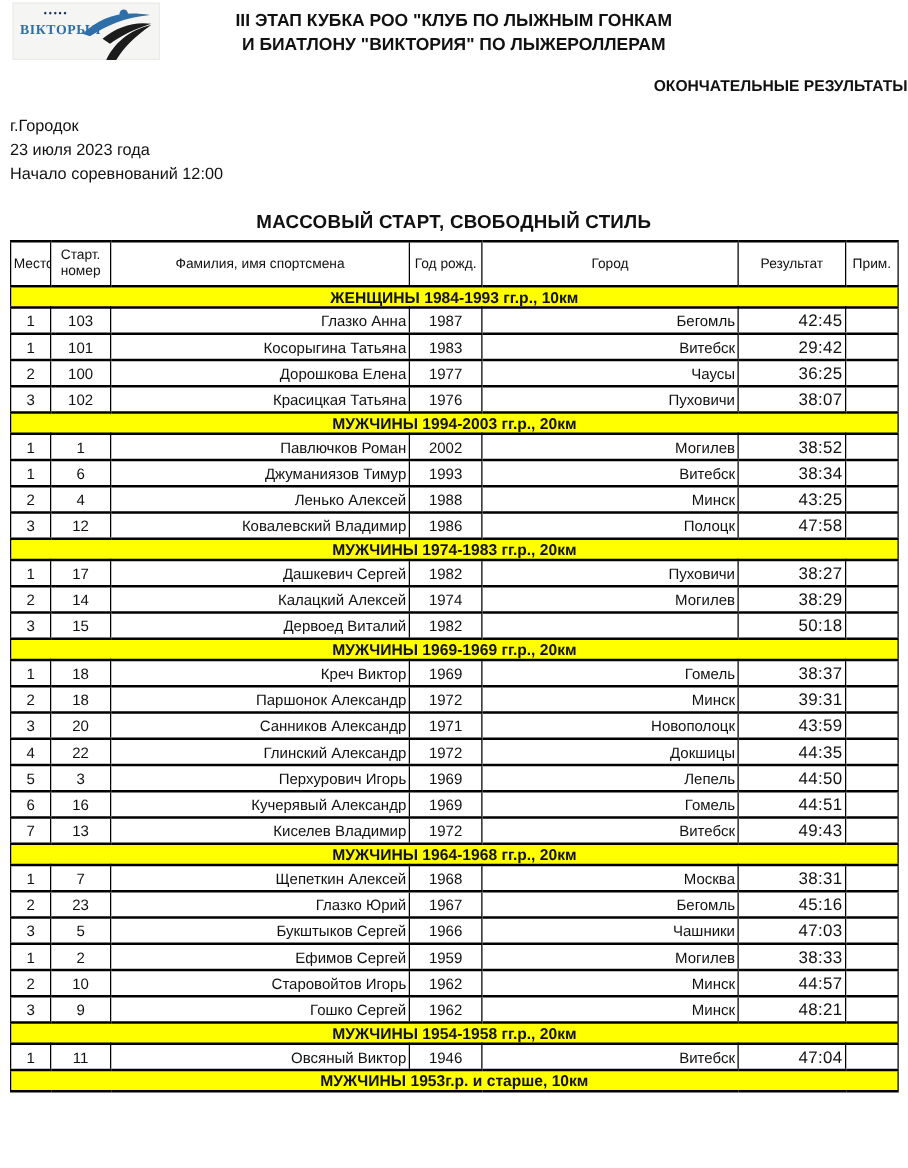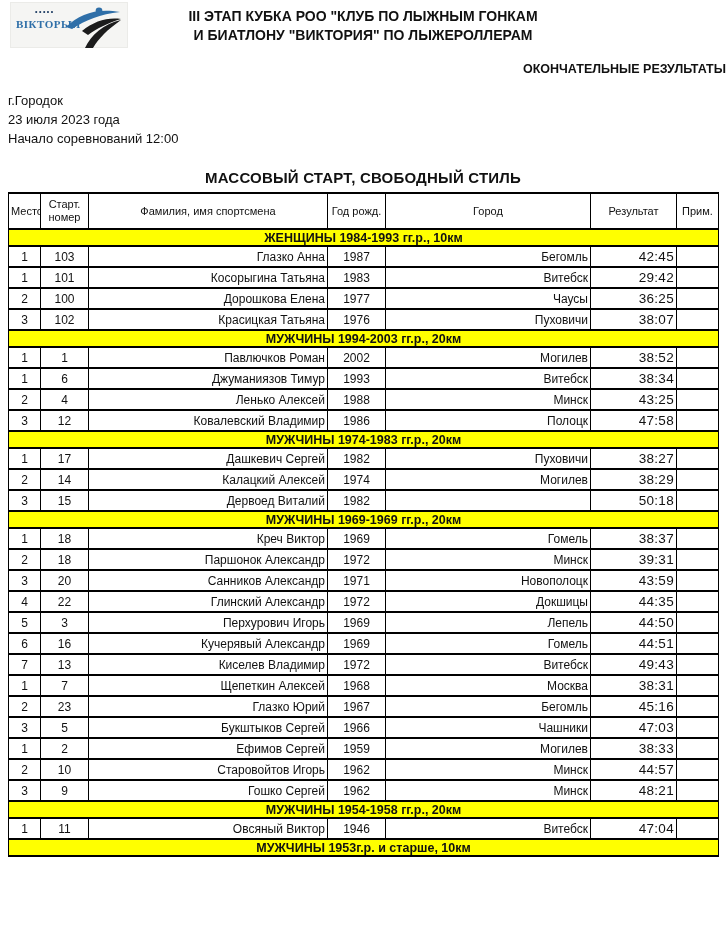--- a/index.html
+++ b/index.html
@@ -257,20 +257,23 @@
         </tr>
         <tr class="row">
           <td class="c">7</td>
           <td class="c">13</td>
           <td class="l">Киселев Владимир</td>
           <td class="c">1972</td>
           <td class="l">Витебск</td>
           <td class="result">49:43</td>
           <td class="c"></td>
         </tr>
+        <tr class="sec">
+          <td colspan="7">МУЖЧИНЫ 1964-1968 гг.р., 20км</td>
+        </tr>
         <tr class="row">
           <td class="c">1</td>
           <td class="c">7</td>
           <td class="l">Щепеткин Алексей</td>
           <td class="c">1968</td>
           <td class="l">Москва</td>
           <td class="result">38:31</td>
           <td class="c"></td>
         </tr>
         <tr class="row">

